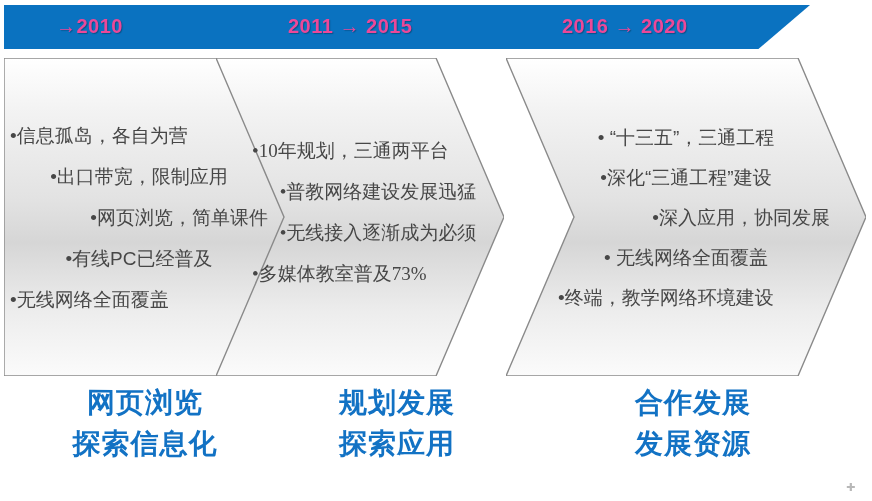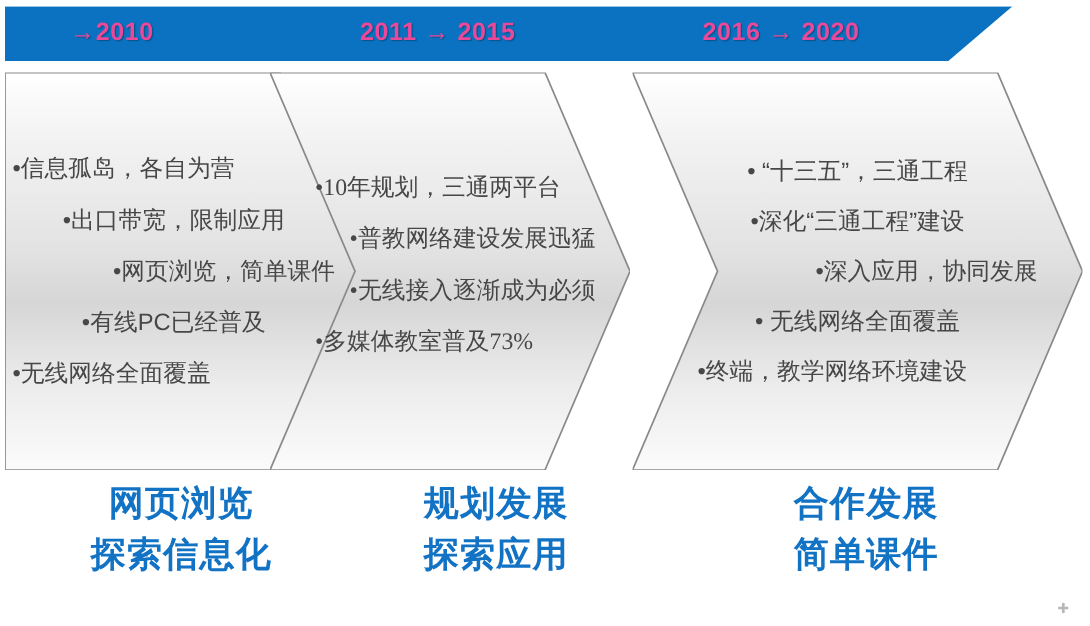--- a/index.html
+++ b/index.html
@@ -195,18 +195,18 @@
   <div class="caption" id="caption-0">
     <div>网页浏览</div>
     <div>探索信息化</div>
   </div>
   <div class="caption" id="caption-1">
     <div>规划发展</div>
     <div>探索应用</div>
   </div>
   <div class="caption" id="caption-2">
     <div>合作发展</div>
-    <div>简单课件</div>
+    <div>发展资源</div>
   </div>
 
   <div id="corner-marker">✚</div>
 
 </div>
 
 </body></html>

